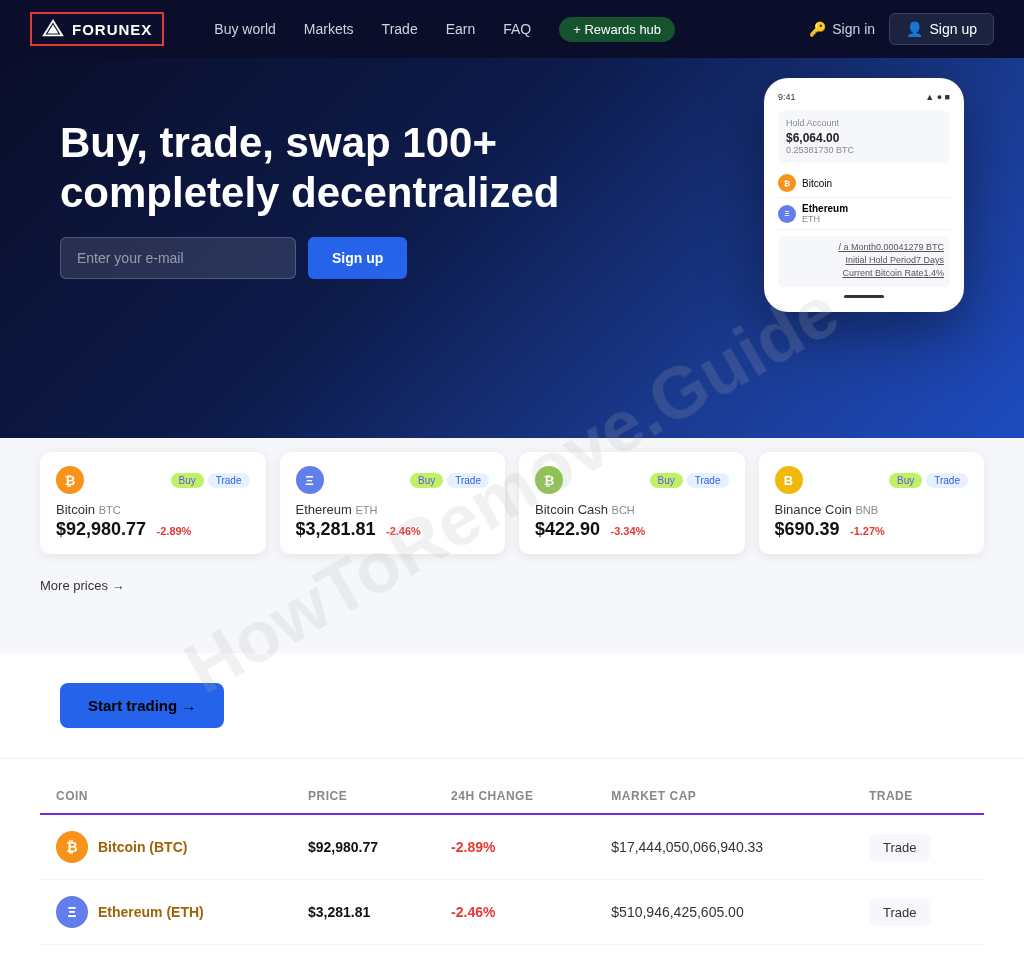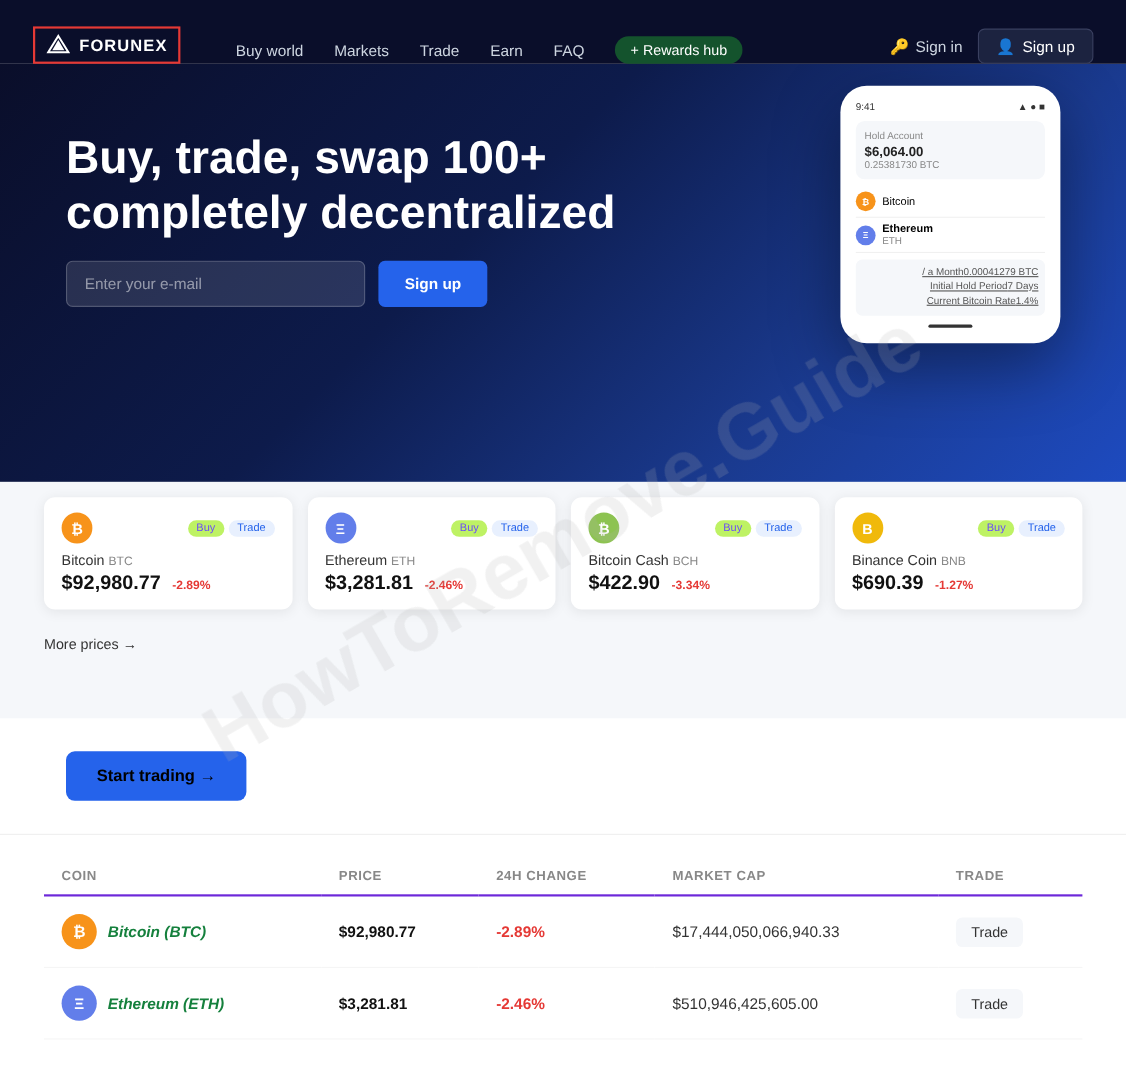--- a/index.html
+++ b/index.html
@@ -2,21 +2,21 @@
 <html><head>
   <meta charset="utf-8">
   <style>
     * { margin: 0; padding: 0; box-sizing: border-box; }
     body { font-family: -apple-system, BlinkMacSystemFont, 'Segoe UI', sans-serif; background: #fff; width: 1024px; overflow-x: hidden; }
 
     
     .navbar {
       background: #0a0e2a;
       display: flex;
-      align-items: flex-end;
+      align-items: center;
       padding: 0 30px;
       height: 58px;
       position: relative;
       z-index: 10;
     }
     .logo-box {
       border: 2px solid #e53935;
       padding: 4px 10px;
       display: flex;
       align-items: center;
@@ -111,21 +111,21 @@
       display: flex;
       gap: 12px;
     }
     .hero-email {
       background: rgba(255,255,255,0.12);
       border: 1px solid rgba(255,255,255,0.2);
       border-radius: 6px;
       padding: 12px 16px;
       color: #fff;
       font-size: 14px;
-      width: 272px;
+      width: 236px;
     }
     .hero-email::placeholder { color: rgba(255,255,255,0.5); }
     .hero-email:outline { none; }
     .hero-signup-btn {
       background: #2563eb;
       color: #fff;
       border: none;
       border-radius: 6px;
       padding: 12px 24px;
       font-size: 14px;
@@ -323,21 +323,21 @@
     .coin-cell {
       display: flex;
       align-items: center;
       gap: 10px;
     }
     .table-coin-icon {
       width: 32px; height: 32px; border-radius: 50%;
       display: flex; align-items: center; justify-content: center;
       font-size: 14px; font-weight: 700; color: #fff;
     }
-    .table-coin-name { font-weight: 600; color: #15803d; font-style: italic; }
+    .table-coin-name { font-weight: 600; color: #a16207; }
     .table-price { font-weight: 600; color: #111; }
     .table-change-neg { color: #e53935; font-weight: 600; }
     .table-mcap { color: #333; }
     .trade-row-btn {
       background: #f5f7fa;
       border: none;
       border-radius: 6px;
       padding: 6px 14px;
       font-size: 13px;
       color: #333;

